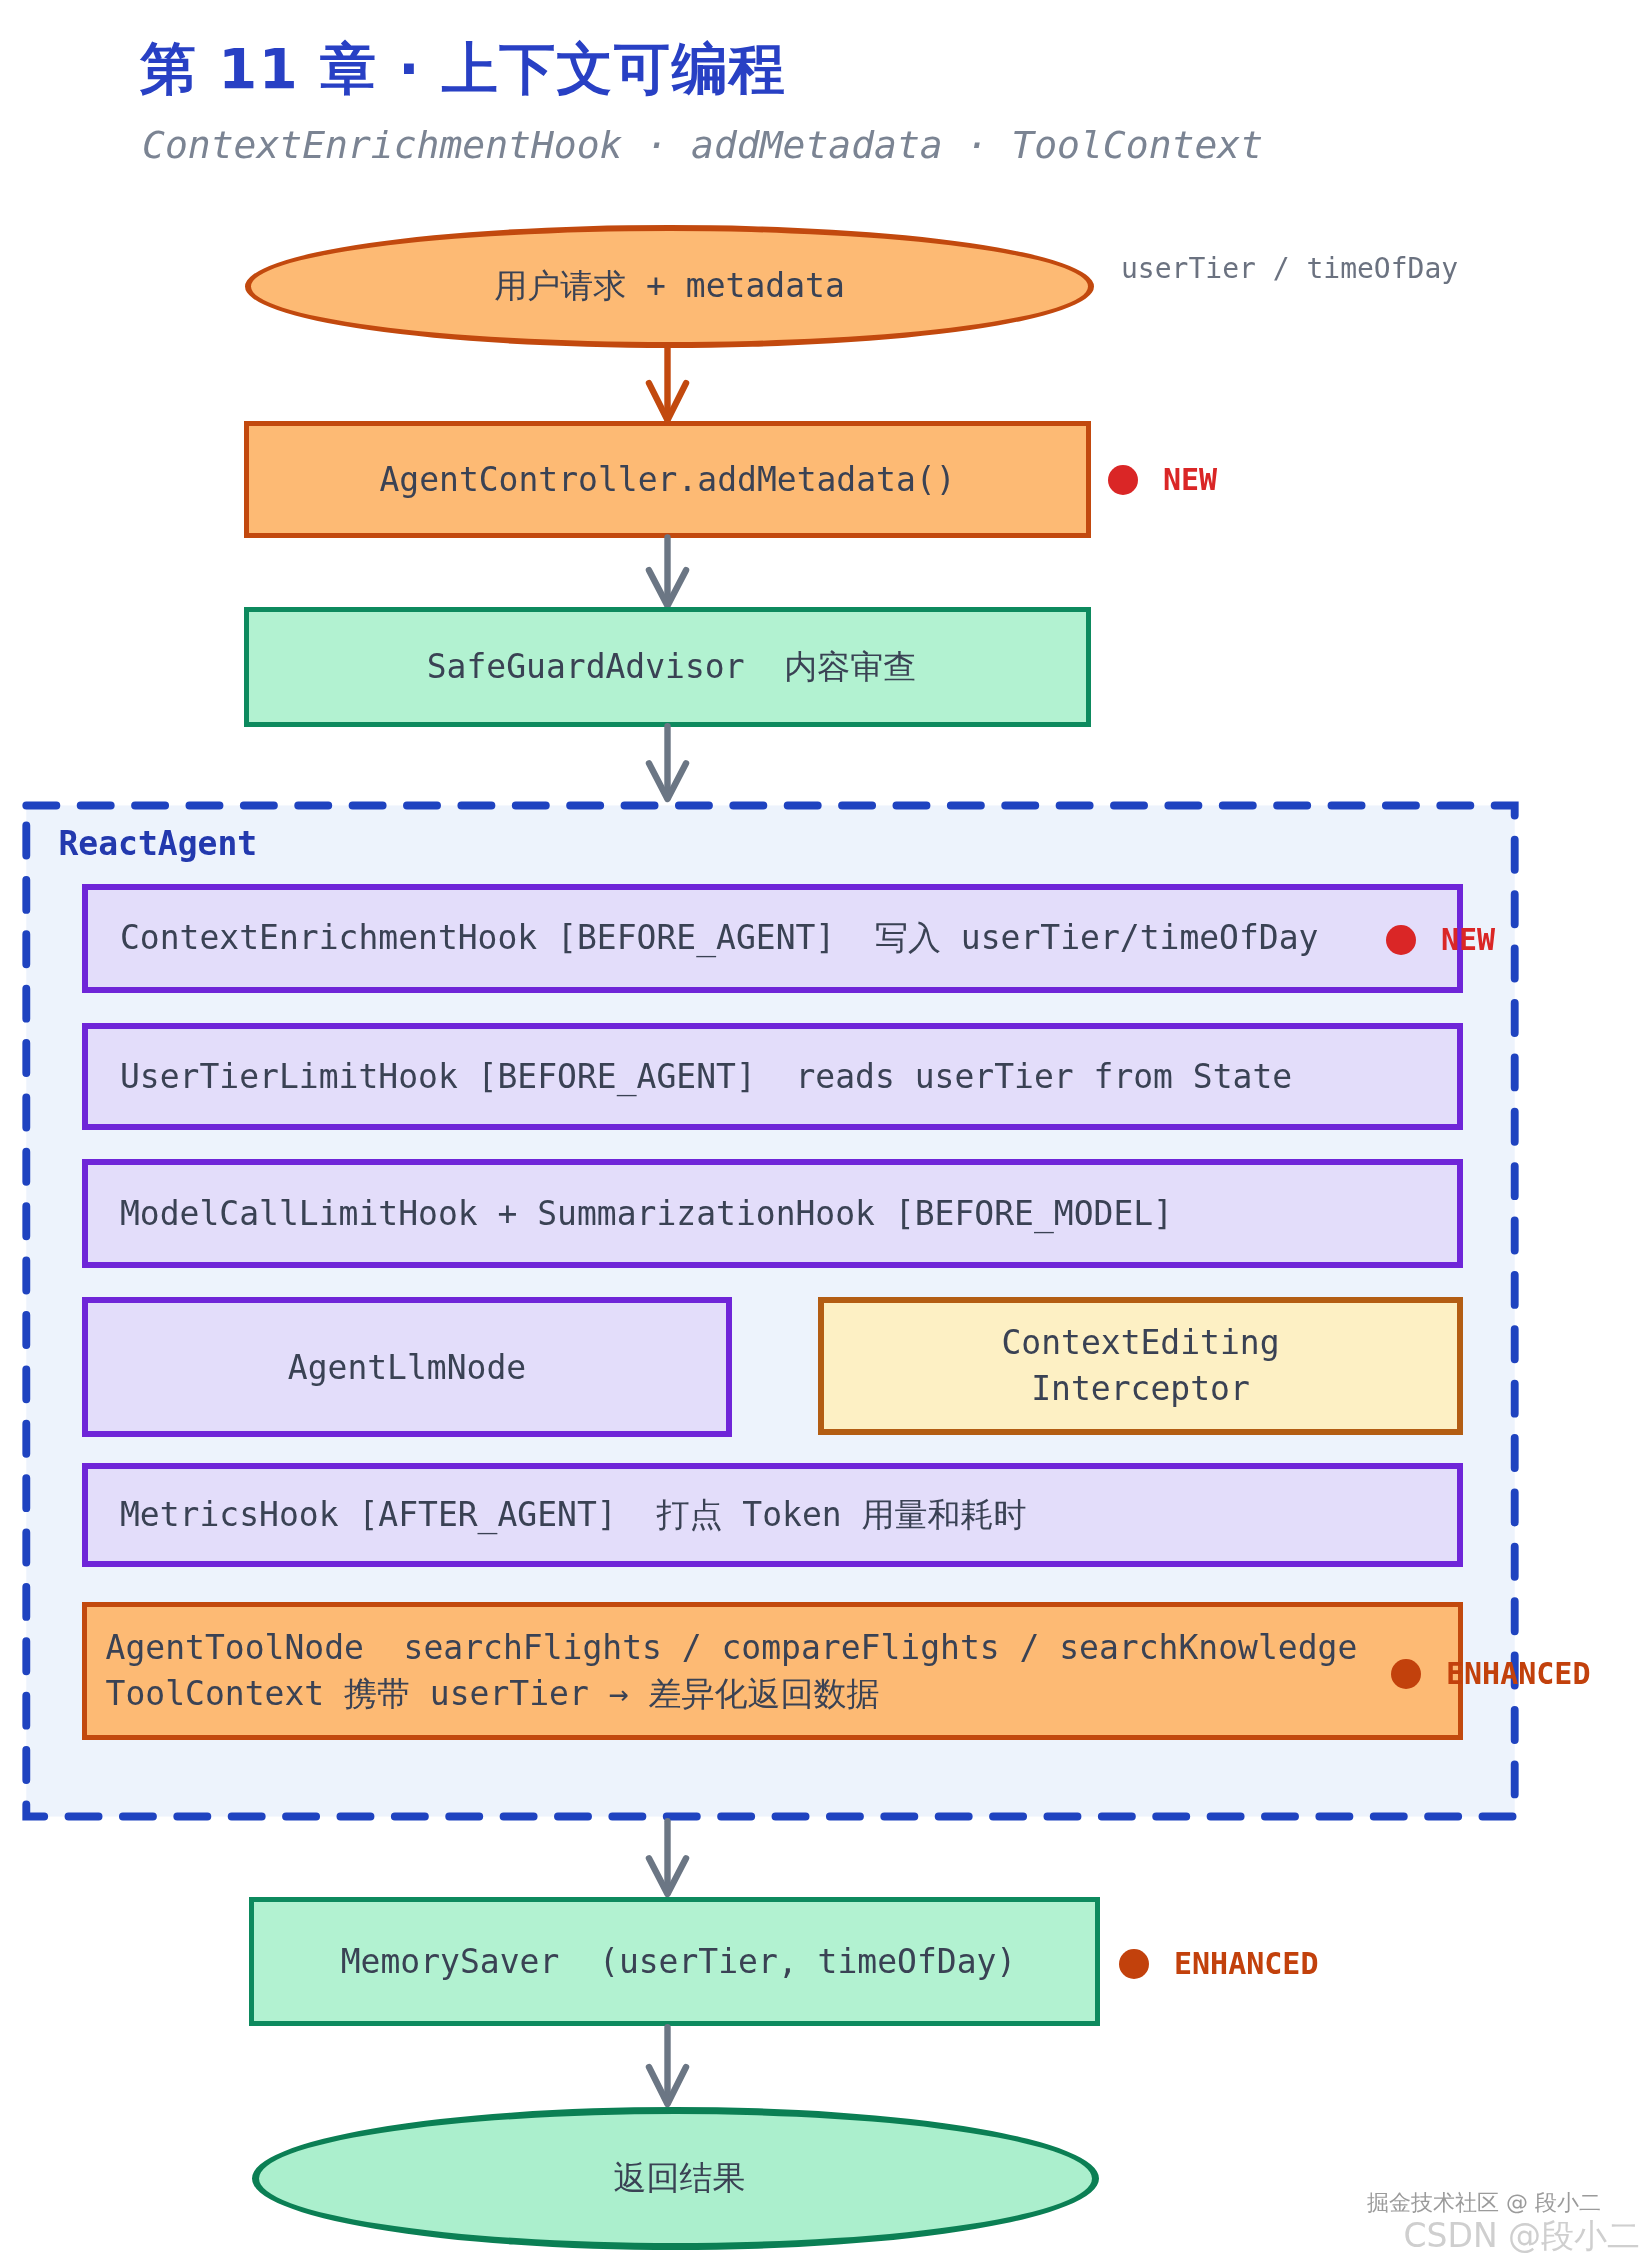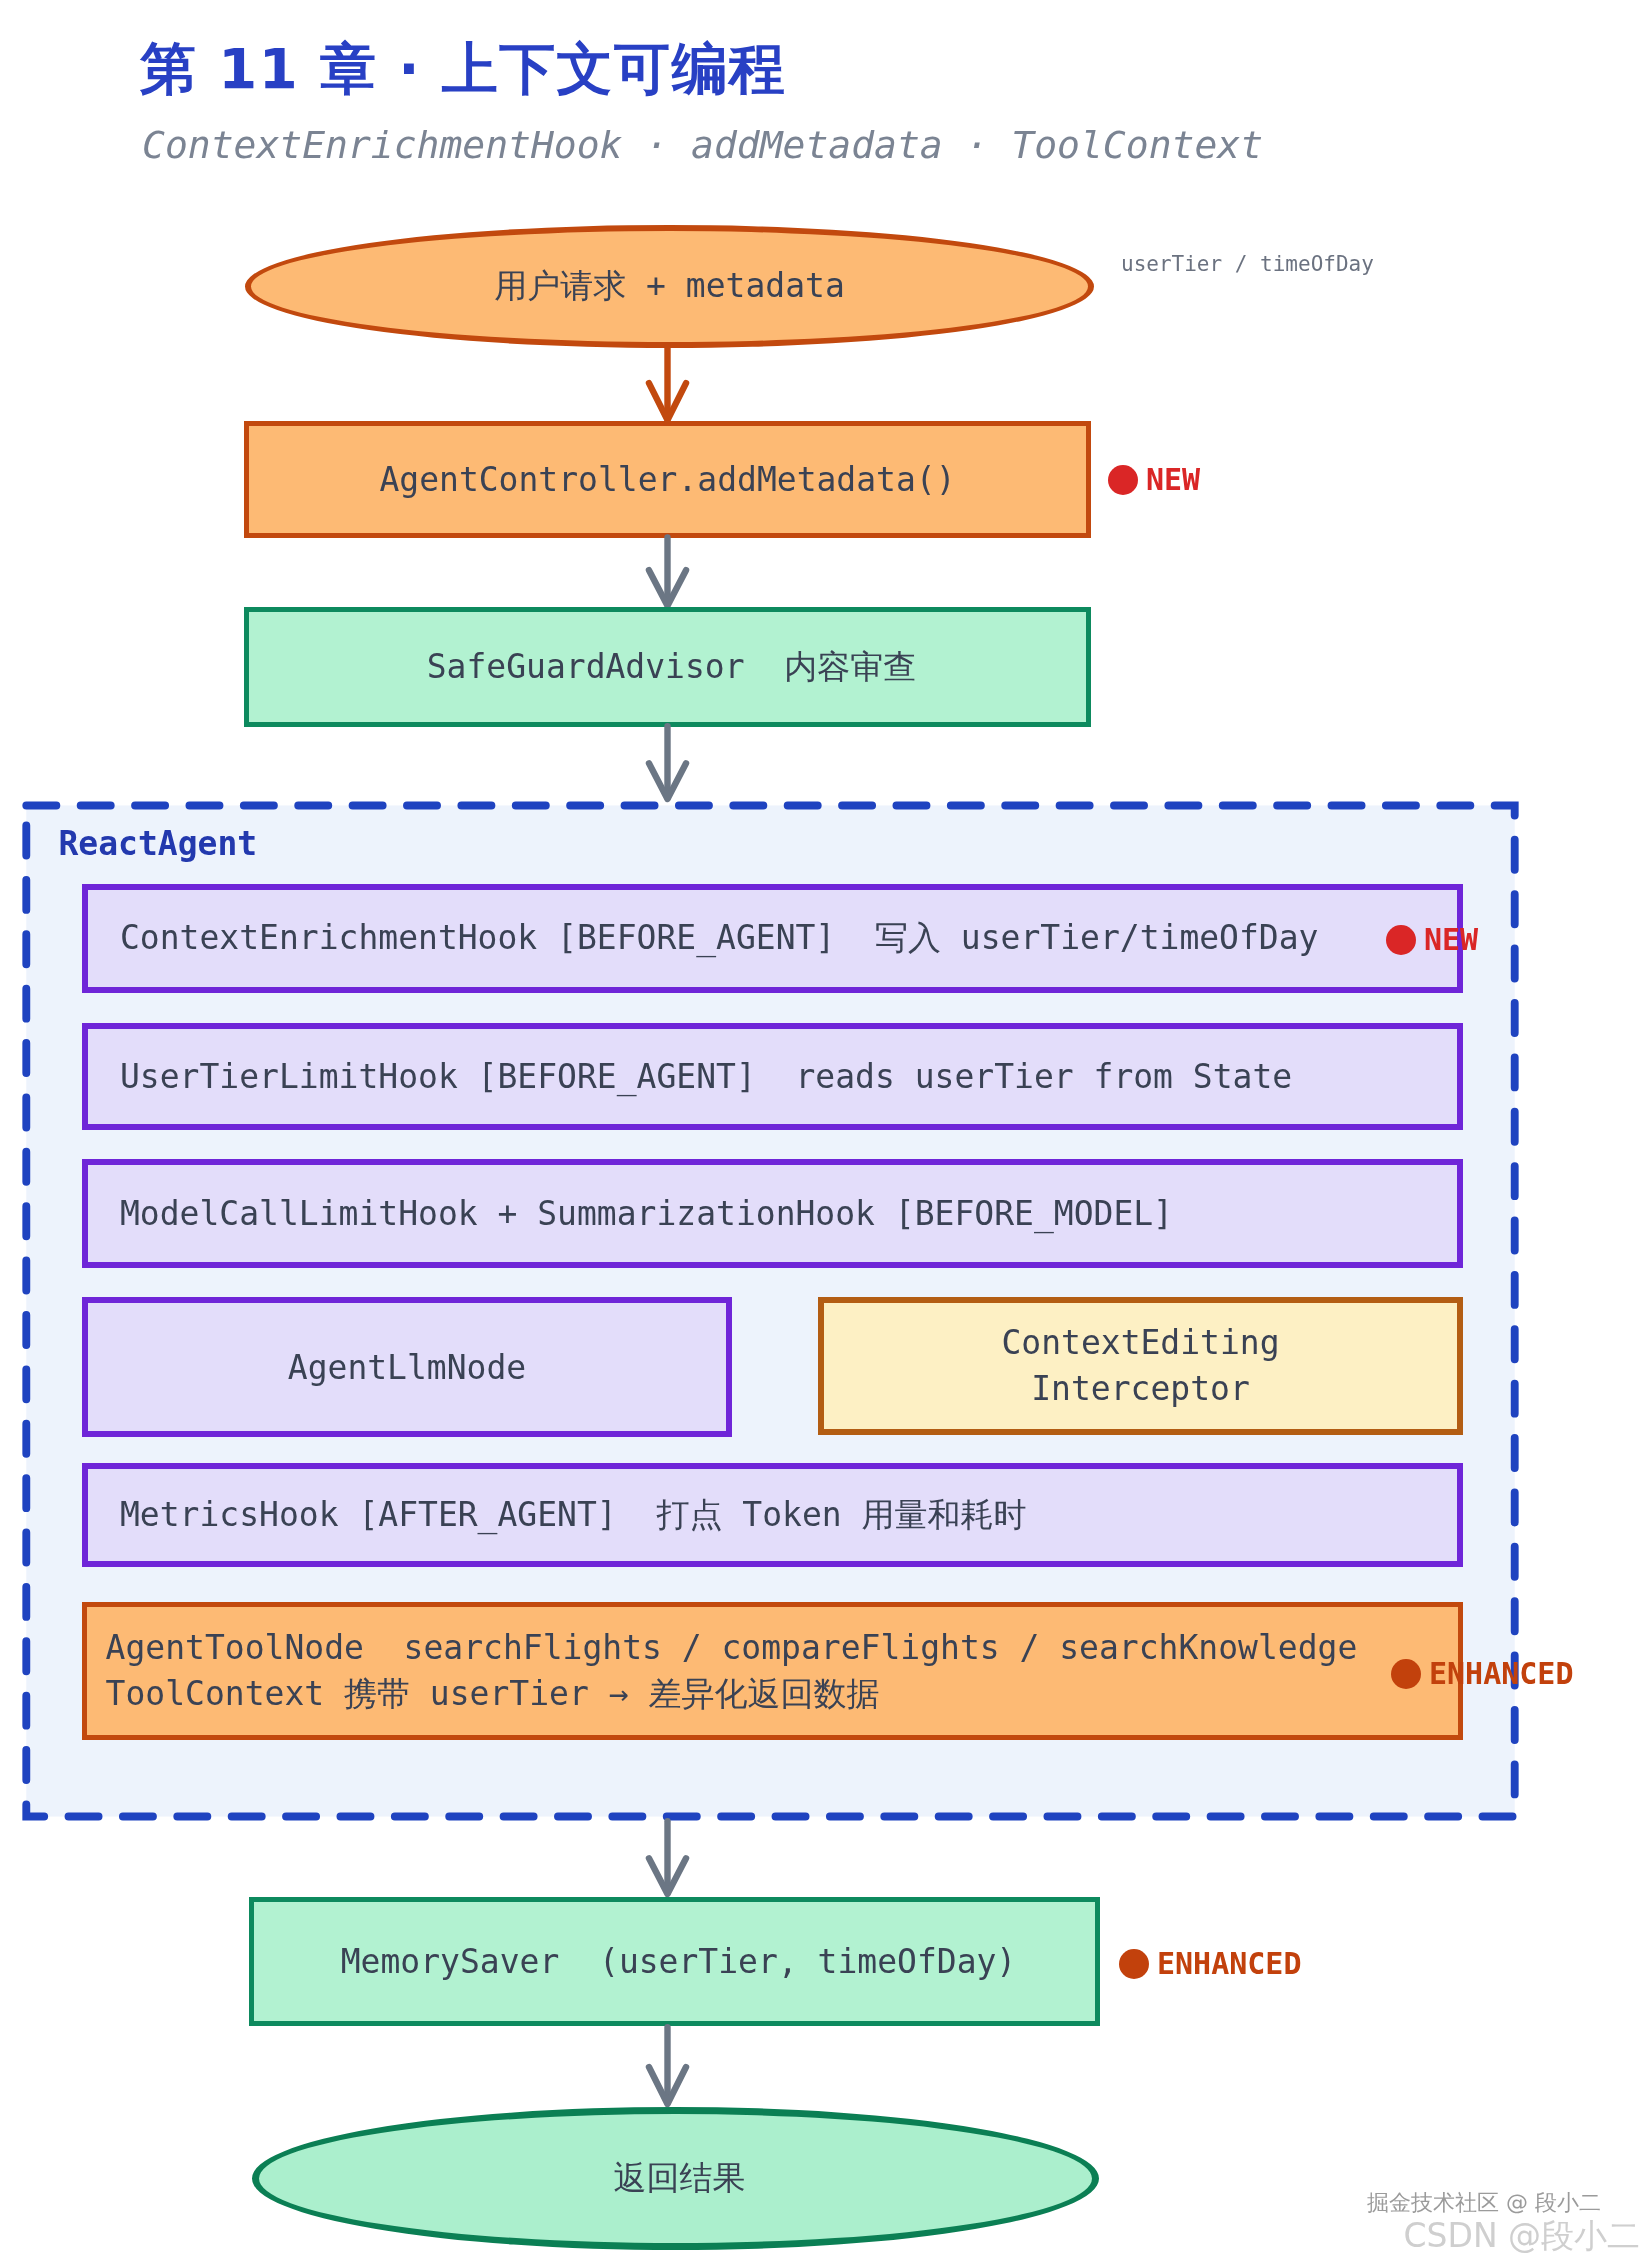--- a/index.html
+++ b/index.html
@@ -39,40 +39,40 @@
   .yellow-node{background:#fdf0c4;border:6.4px solid #b35d13;}
 
   .ellipse-in{left:245px;top:225px;width:849px;height:123px;border-width:6.4px;}
   .controller{left:244px;top:421px;width:847px;height:117px;}
   .safeguard{left:244px;top:607px;width:847px;height:120px;}
   .memory{left:249px;top:1897px;width:851px;height:129px;}
   .ellipse-out{left:252px;top:2107px;width:847px;height:143px;border-width:7.9px;border-color:#0b7f54;background:#abefcd;}
 
   .side-label{
     left:1121px;top:252px;
-    font-size:21px;color:#6b7280;white-space:pre;
+    font-size:28px;color:#6b7280;white-space:pre;
   }
 
   .react-container{left:21.5px;top:801px;width:1497px;height:1020px;}
   .react-bg{position:absolute;left:0;top:0;width:100%;height:100%;}
   .react-label{
     position:absolute;left:37px;top:23px;
     font-size:33px;font-weight:bold;color:#2339ae;
   }
 
   .hook1{left:82px;top:884px;width:1381px;height:109px;}
   .hook2{left:82px;top:1023px;width:1381px;height:107px;}
   .hook3{left:82px;top:1159px;width:1381px;height:109px;}
   .llm-node{left:82px;top:1297px;width:650px;height:140px;}
   .interceptor{left:818px;top:1297px;width:645px;height:138px;flex-direction:column;line-height:1.4;}
   .metrics{left:82px;top:1463px;width:1381px;height:104px;}
   .tool-node{left:82px;top:1602px;width:1381px;height:138px;flex-direction:column;align-items:flex-start;justify-content:center;padding-left:18.6px;text-align:left;line-height:1.38;}
 
   .badge{
-    position:absolute;display:flex;align-items:center;gap:8px;
+    position:absolute;display:flex;align-items:center;gap:25px;
     font-weight:bold;font-size:30px;white-space:pre;
   }
   .badge .dot{width:30px;height:30px;border-radius:50%;flex:0 0 auto;}
   .badge.red{color:#da2626;}
   .badge.red .dot{background:#da2626;}
   .badge.orange{color:#c2410c;}
   .badge.orange .dot{background:#c2410c;}
 
   .badge-new-controller{left:1108px;top:462px;}
   .badge-new-hook1{left:1386px;top:922px;}

